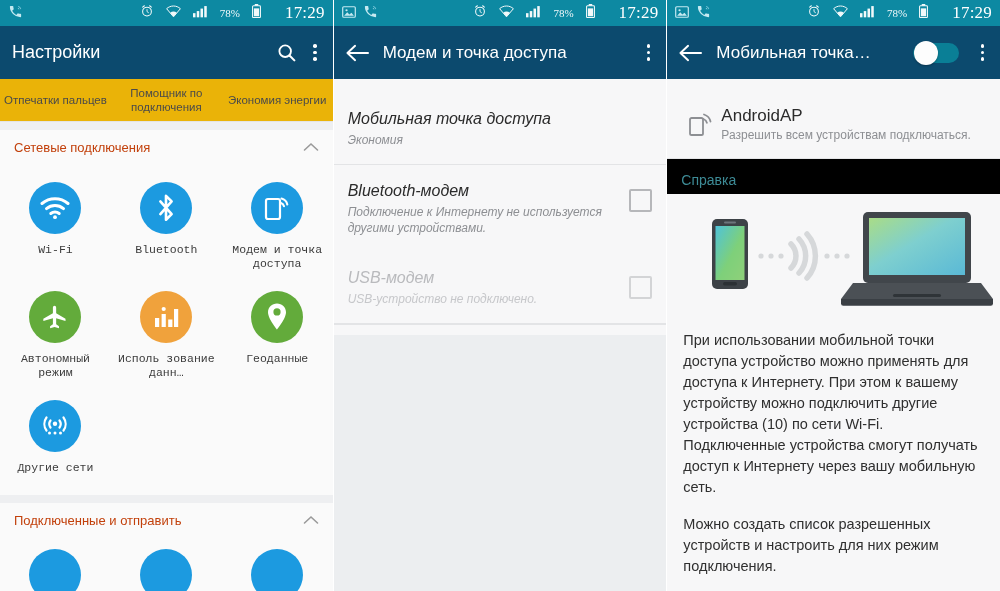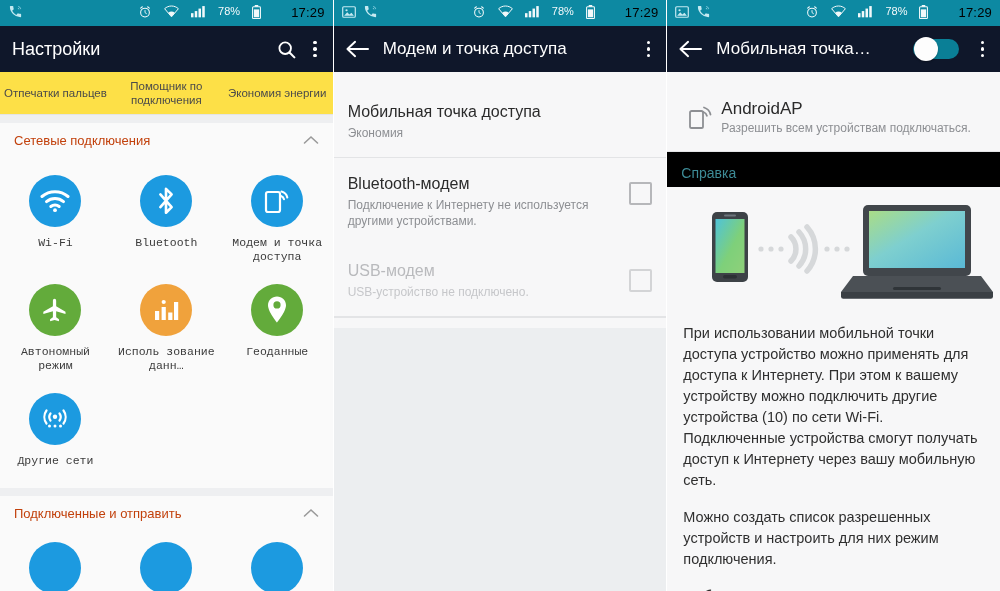--- a/index.html
+++ b/index.html
@@ -36,40 +36,42 @@
     align-items: center;
     padding: 0 8px;
     color: #ffffff;
     font-size: 12px;
     box-sizing: border-box;
   }
   .sb-left { display: flex; align-items: center; gap: 7px; }
   .sb-right {
     margin-left: auto;
     display: flex;
+    align-items: center;
     gap: 12px;
+    font-family: Liberation Serif, serif;
   }
   .sb-icon { display: block; opacity: .95; }
   .sb-batt-text {
     font-size: 11px;
     letter-spacing: 0;
     color: #ffffff;
     opacity: .95;
   }
   .sb-time {
-    font-size: 13px;
-    color: #000000;
-    margin-left: 18px;
+    font-size: 17px;
+    color: #ffffff;
+    margin-left: 12px;
     letter-spacing: .2px;
   }
 
   
   .actionbar {
-    height: 46px;
-    background: #0f172a;
+    height: 53px;
+    background: #0c4a6e;
     display: flex;
     align-items: center;
     padding: 0 12px;
     box-sizing: border-box;
     color: #ffffff;
   }
   .ab-title {
     font-size: 18px;
     color: #ffffff;
     white-space: nowrap;
@@ -117,21 +119,21 @@
     width: 24px;
     height: 24px;
     border-radius: 50%;
     background: #fdfdfd;
     box-shadow: 0 1px 2px rgba(0,0,0,.3);
   }
 
   
   .tabstrip {
     display: flex;
-    background: #fde047;
+    background: #eab308;
     height: 42px;
     align-items: center;
     border-bottom: 1px solid #e4e4e4;
   }
   .tab {
     flex: 1 1 0;
     text-align: center;
     font-size: 11.5px;
     line-height: 14px;
     color: #4a4a4a;
@@ -189,21 +191,21 @@
   }
   .peek-cell { width: 33.333%; display: flex; justify-content: center; }
   .peek-circle {
     width: 52px;
     height: 52px;
     border-radius: 50%;
     background: #1c9ae0;
   }
 
   
-  .list { background: #fdba74; }
+  .list { background: #fdba74; font-style: italic; }
   .list-card {
     background: #f7f7f8;
     padding: 16px 14px 16px;
     display: flex;
     align-items: flex-start;
     border-bottom: 1px solid #e3e4e6;
     cursor: pointer;
   }
   .list-card.no-border { border-bottom: none; }
   .lc-text { flex: 1 1 auto; padding-right: 10px; }

